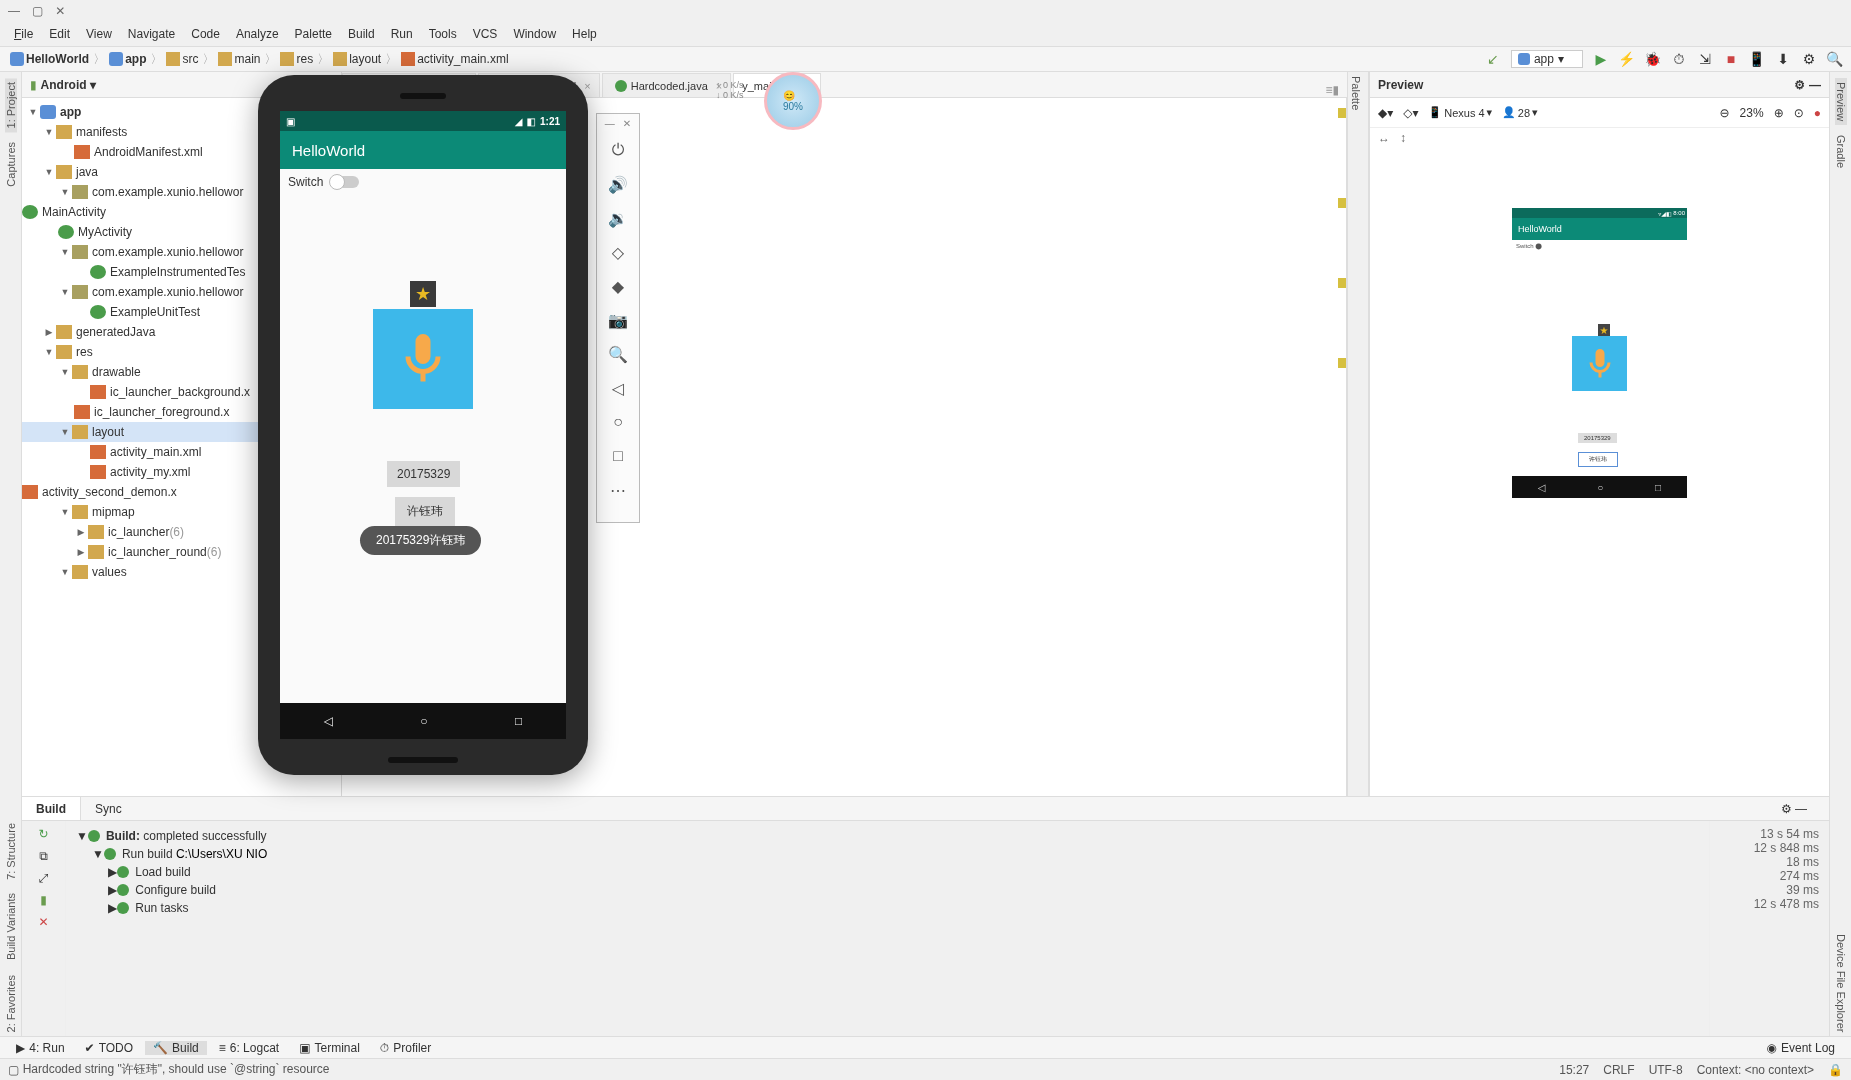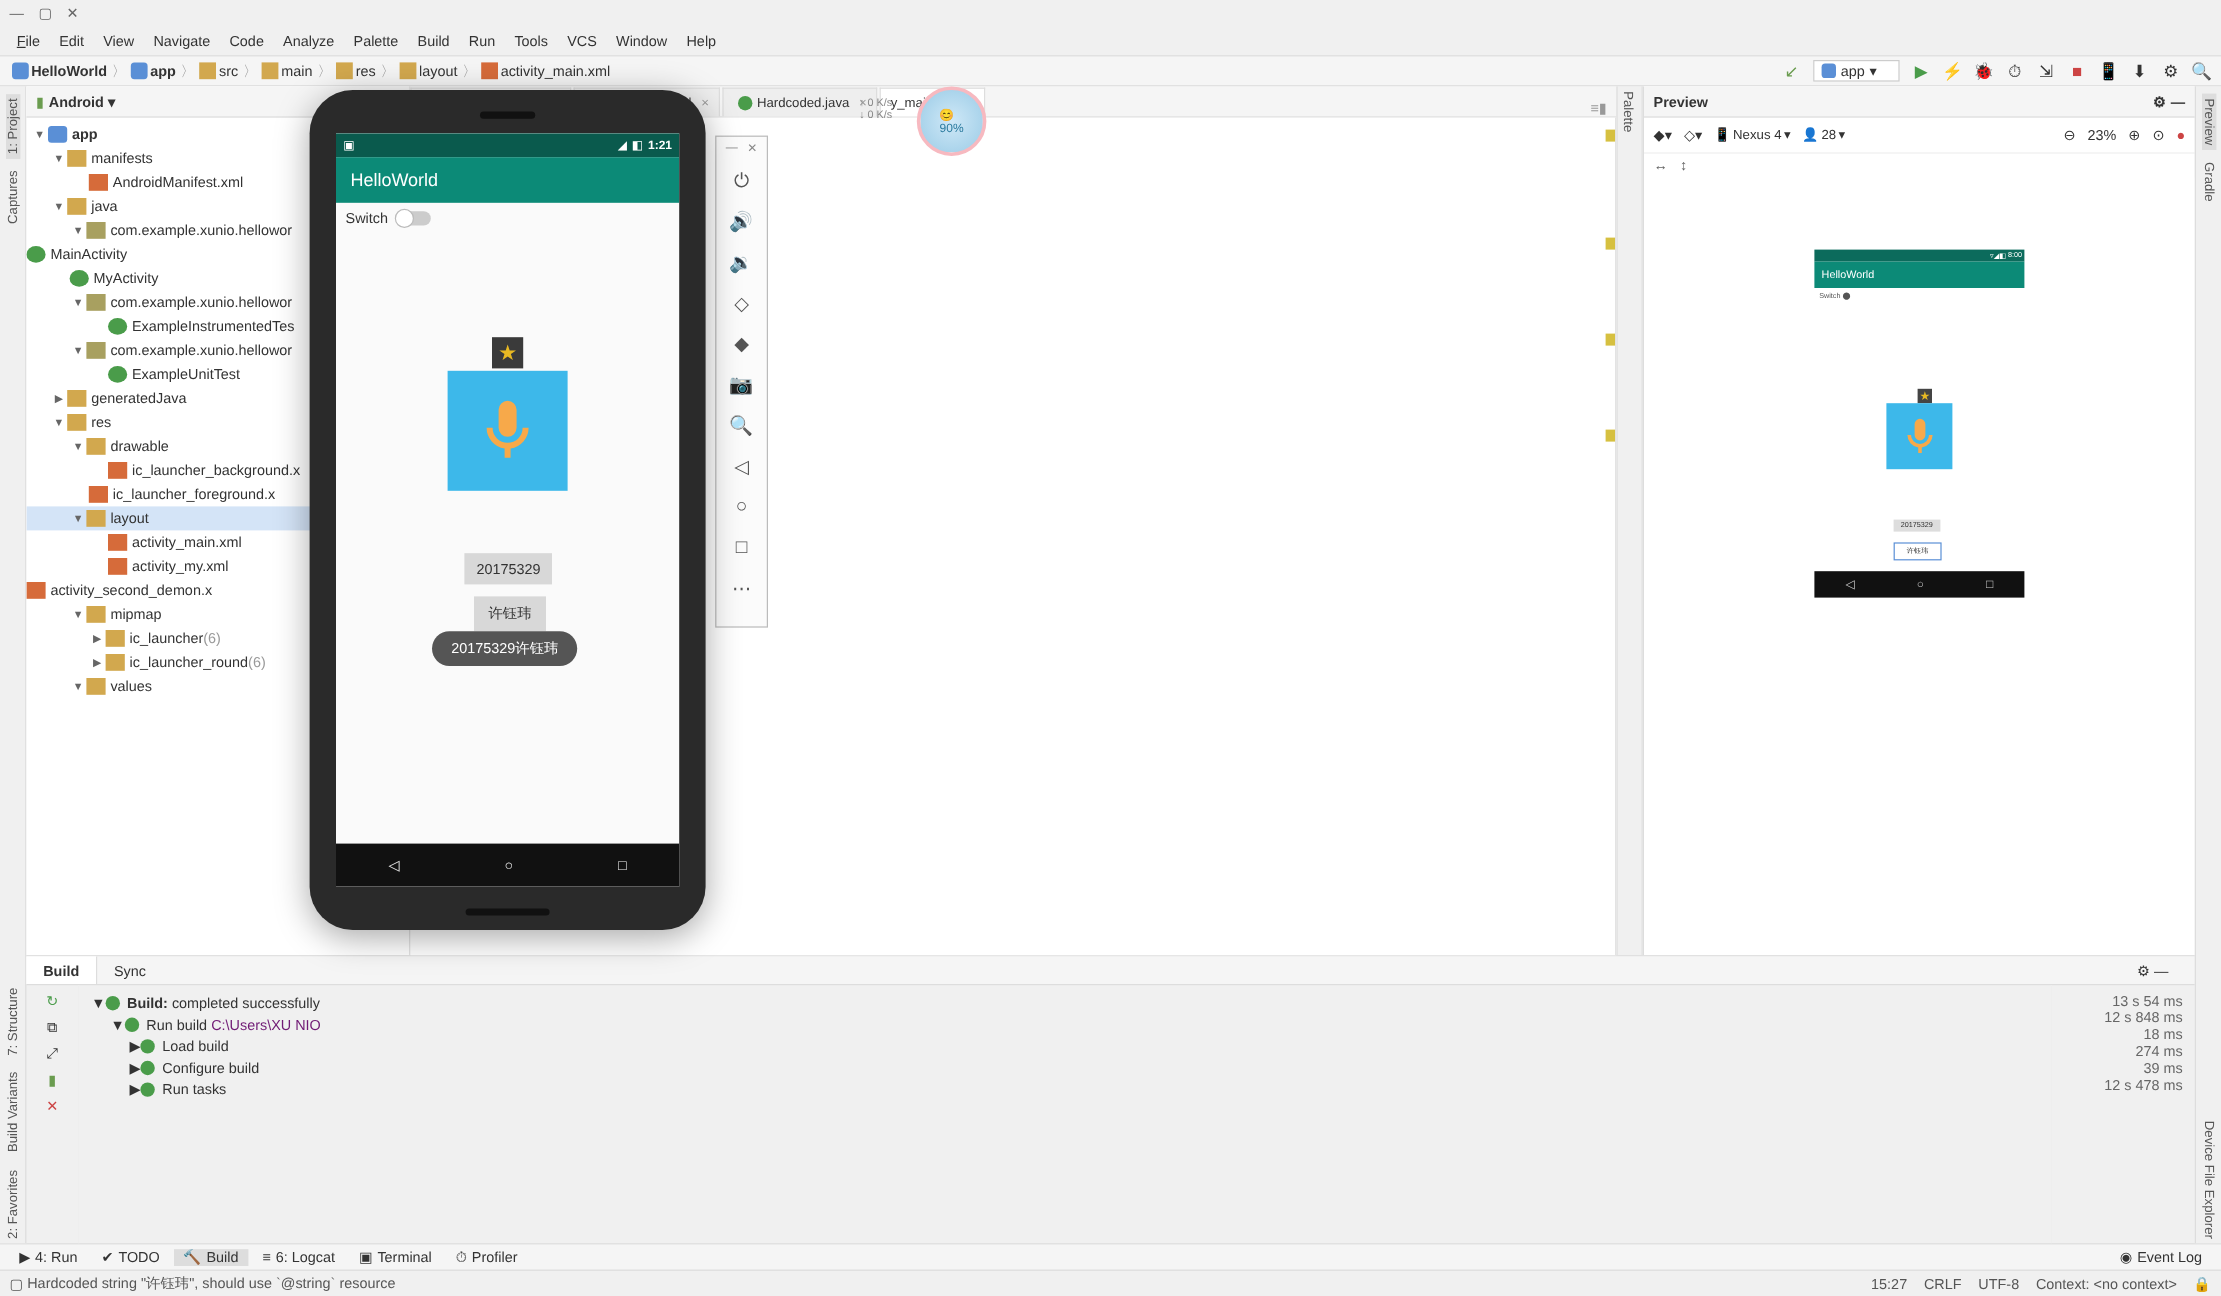--- a/index.html
+++ b/index.html
@@ -449,21 +449,21 @@
       <div class="body">
         <div class="ticons">
           <span style="color:#4a9c4a">↻</span>
           <span>⧉</span>
           <span>⤢</span>
           <span style="color:#6a9c4f">▮</span>
           <span style="color:#c44">✕</span>
         </div>
         <div class="tree2">
           <div class="n" style="padding-left:0"><span class="arr">▼</span><span class="ok"></span><b>Build:</b>&nbsp;<span>completed successfully</span></div>
-          <div class="n" style="padding-left:16px"><span class="arr">▼</span><span class="ok"></span><span>Run build</span>&nbsp;<span style="color:#701a75">C:\Users\XU NIO</span></div>
+          <div class="n" style="padding-left:16px"><span class="arr">▼</span><span class="ok"></span><span>Run build</span>&nbsp;<span style="color:#000000">C:\Users\XU NIO</span></div>
           <div class="n" style="padding-left:32px">
               <span class="arr">▶</span>
               <span class="ok"></span>
               <span>Load build</span>
             </div>
           <div class="n" style="padding-left:32px">
               <span class="arr">▶</span>
               <span class="ok"></span>
               <span>Configure build</span>
             </div>

